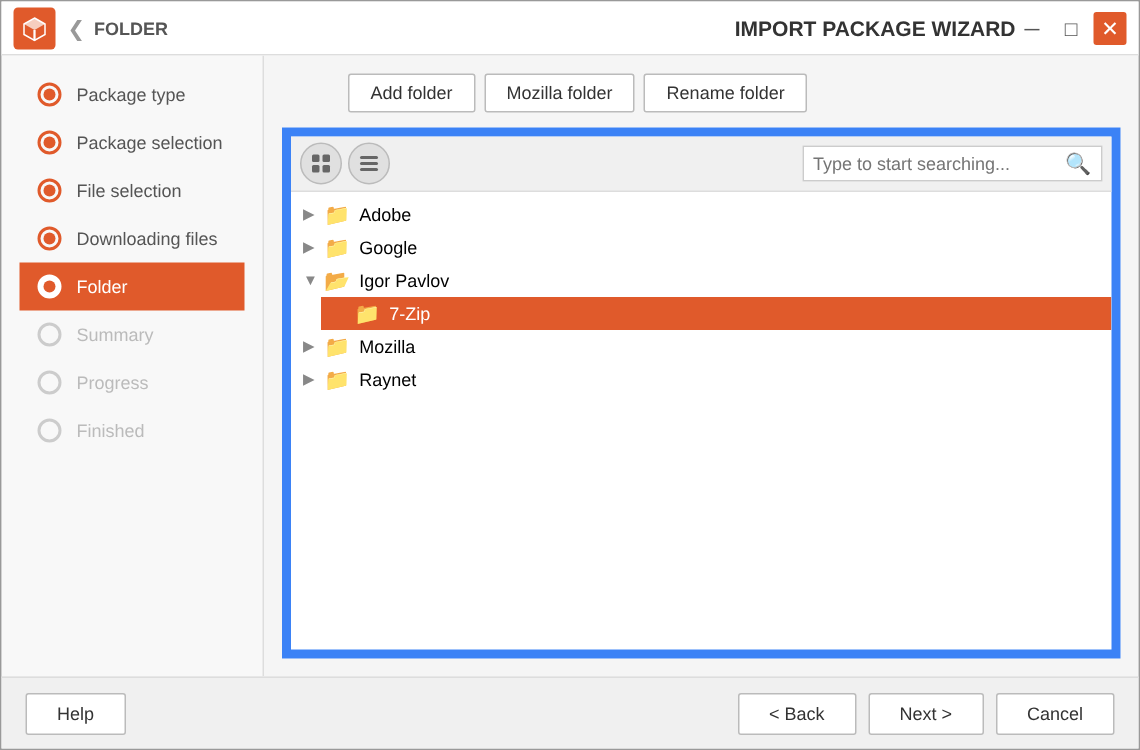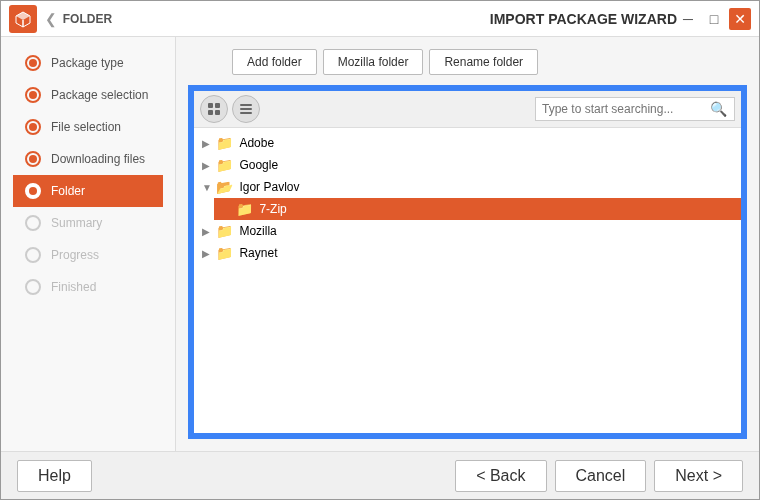--- a/index.html
+++ b/index.html
@@ -321,21 +321,21 @@
     .footer-right {
       display: flex;
       gap: 8px;
     }
 
     .footer-btn {
       padding: 6px 20px;
       border: 1px solid #bbb;
       background: white;
       cursor: pointer;
-      font-size: 16px;
+      font-size: 12px;
       color: #333;
       border-radius: 2px;
     }
 
     .footer-btn.primary {
       background: white;
     }
   </style>
 </head>
 <body>
@@ -481,18 +481,18 @@
     </div>
 
   </div>
 
   <div class="footer">
     <div class="footer-left">
       <button class="footer-btn">Help</button>
     </div>
     <div class="footer-right">
       <button class="footer-btn">&lt; Back</button>
+      <button class="footer-btn primary">Next &gt;</button>
       <button class="footer-btn">Cancel</button>
-      <button class="footer-btn primary">Next &gt;</button>
     </div>
   </div>
 
 </div>
 
 </body></html>

